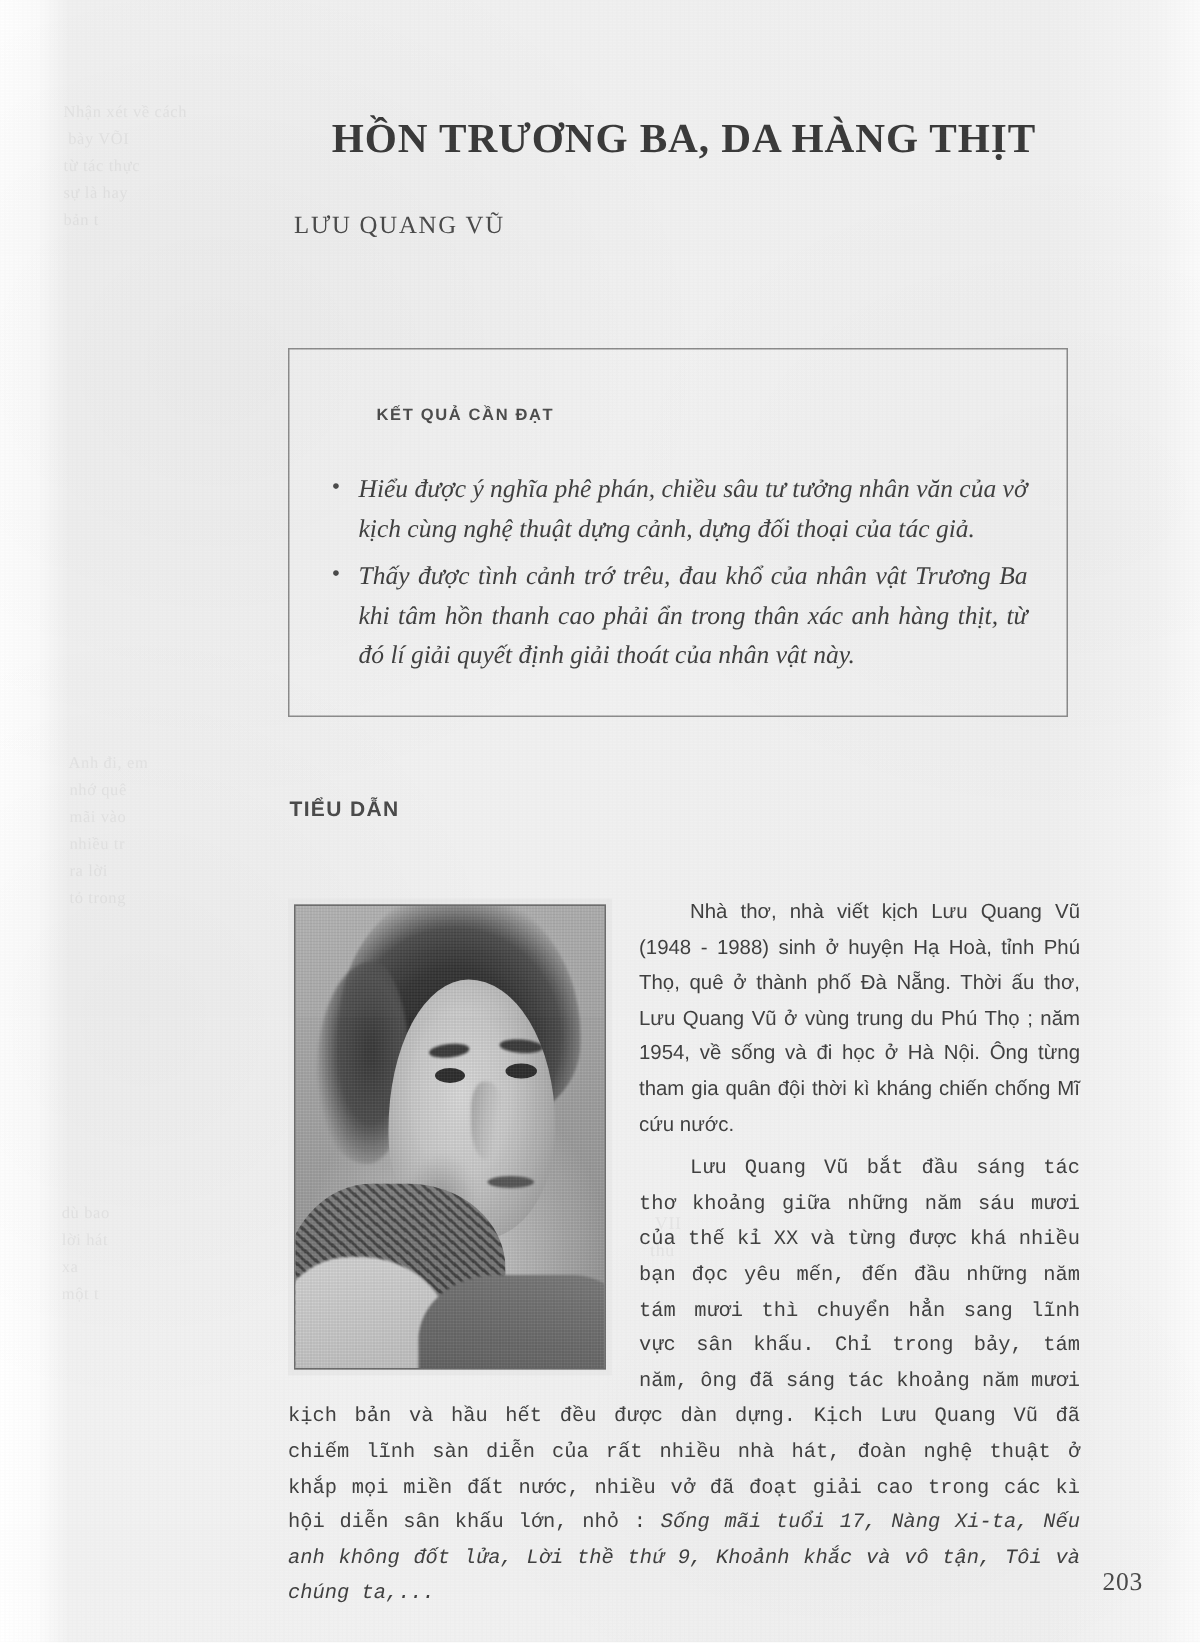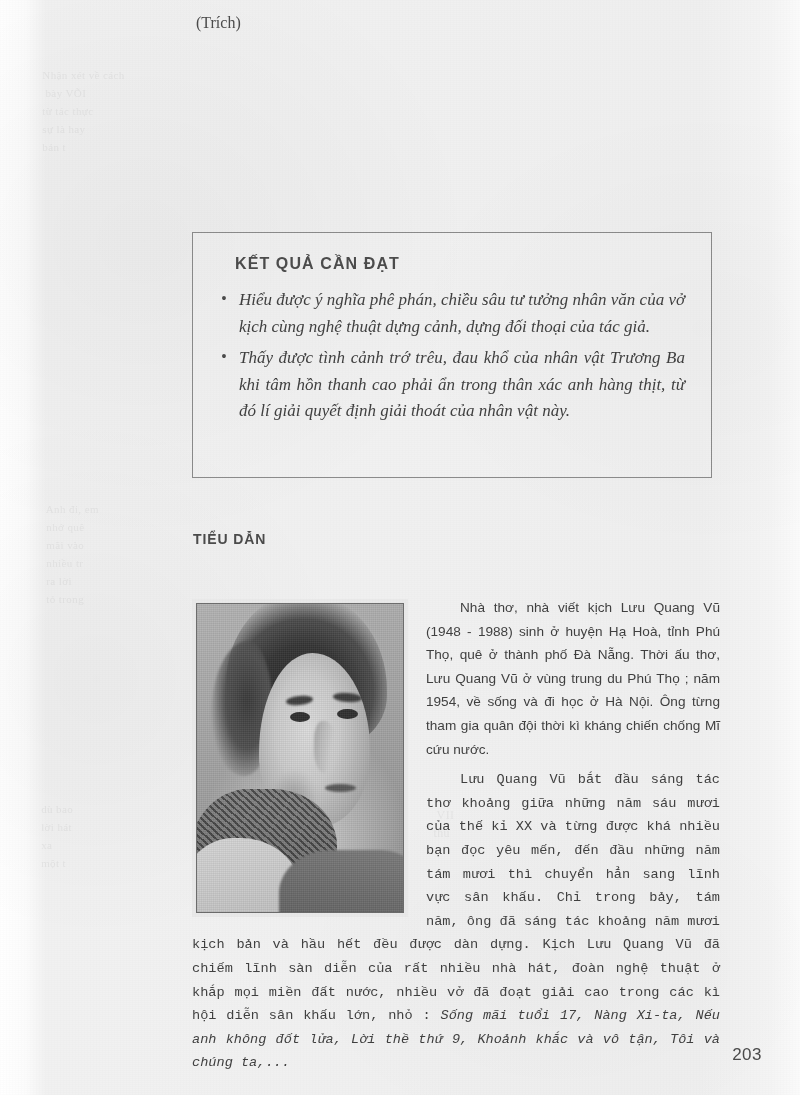--- a/index.html
+++ b/index.html
@@ -98,24 +98,24 @@
     position: absolute;
     left: 0px;
     top: 232px;
     width: 520px;
     height: 246px;
     border: 1.4px solid #8a8a8a;
     background: rgba(255,255,255,0.10);
   }
   #objectives-title {
     font-family: "Liberation Sans", sans-serif;
-    font-size: 16px;
+    font-size: 11px;
     color: #4b4b4b;
     letter-spacing: 1.1px;
-    margin: 0;
+    margin: 16px;
     padding: 22px 0 0 42px;
   }
   #objectives-list {
     list-style: none;
     margin: 0;
     padding: 14px 26px 0 26px;
   }
   #objectives-list li {
     position: relative;
     font-family: "Liberation Serif", serif;
@@ -297,21 +297,21 @@
     text-indent: 34px;
   }
   .para + .para { margin-top: 7px; font-family: Liberation Mono, monospace; }
   .para i, .para em { font-style: italic; }
 
   
   #page-number {
     position: absolute;
     right: 38px;
     bottom: 30px;
-    font-family: Liberation Sans, sans-serif;
+    font-family: Liberation Serif, serif;
     font-size: 17px;
     color: #4a4a4a;
     letter-spacing: 0.5px;
   }
 </style>
 </head>
 <body>
 
 <div id="page">
 
@@ -328,21 +328,22 @@
   tỏ trong</div>
   <div class="bleed" id="bleed-low"> dù bao
  lời hát
  xa
  một t</div>
   <div class="bleed" id="bleed-right">  VII
  thu</div>
 
   <div id="content">
 
-    <p id="subtitle">(Trích)</p>
+    <h1 id="title">HỒN TRƯƠNG BA, DA HÀNG THỊT</h1>
+    <p id="author">LƯU QUANG VŨ</p>
 
     <div id="objectives-box">
       <h2 id="objectives-title">KẾT QUẢ CẦN ĐẠT</h2>
       <ul id="objectives-list">
         <li>Hiểu được ý nghĩa phê phán, chiều sâu tư tưởng nhân văn của vở kịch cùng nghệ thuật dựng cảnh, dựng đối thoại của tác giả.</li>
         <li>Thấy được tình cảnh trớ trêu, đau khổ của nhân vật Trương Ba khi tâm hồn thanh cao phải ẩn trong thân xác anh hàng thịt, từ đó lí giải quyết định giải thoát của nhân vật này.</li>
       </ul>
     </div>
 
     <h2 id="section-heading">TIỂU DẪN</h2>

